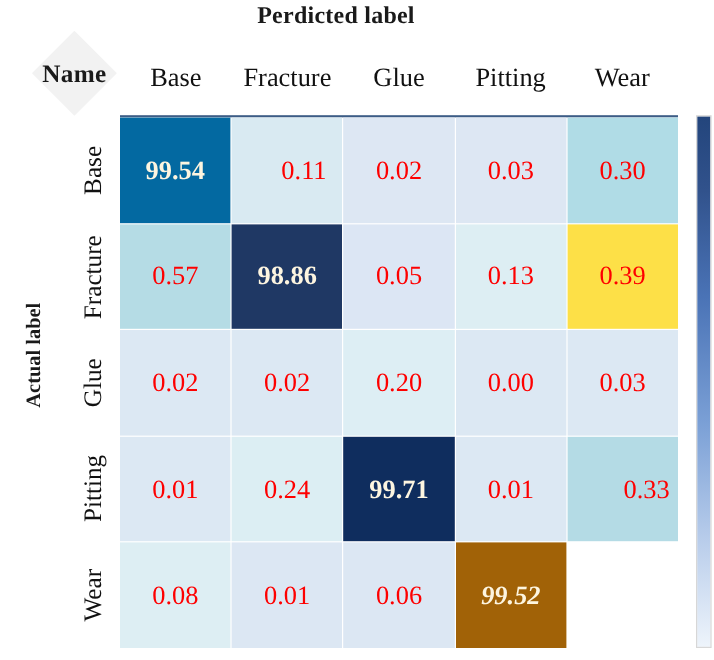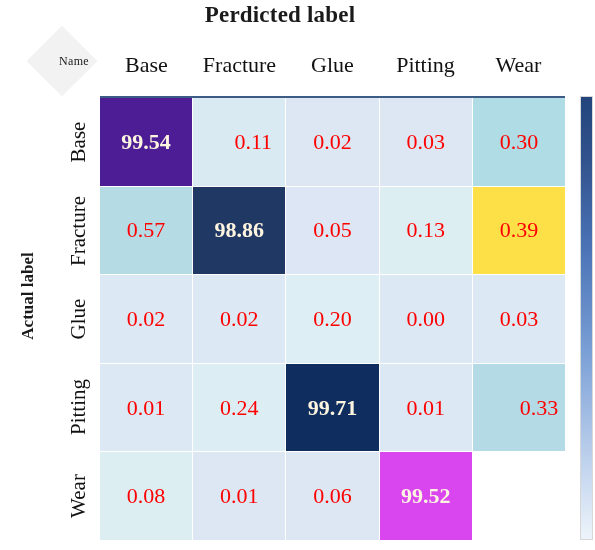--- a/index.html
+++ b/index.html
@@ -16,21 +16,21 @@
     color: #1a1a1a;
   }
 
   
   #chart-title {
     position: absolute;
     left: 0;
     top: 2px;
     width: 560px;
     text-align: center;
-    font-size: 23px;
+    font-size: 20px;
     font-weight: bold;
     letter-spacing: 0.2px;
     font-family: "Liberation Serif", "DejaVu Serif", serif;
   }
 
   
   #corner-cell {
     position: absolute;
     left: 27px;
     top: 26px;
@@ -41,29 +41,29 @@
     position: absolute;
     left: 10px;
     top: 10px;
     width: 50px;
     height: 50px;
     background: #f2f2f2;
     transform: rotate(45deg);
   }
   #corner-label {
     position: absolute;
-    left: 12px;
+    left: 0;
     top: 0;
     width: 70px;
     height: 70px;
     display: flex;
     align-items: center;
     justify-content: center;
-    font-size: 12px;
-    font-weight: normal;
+    font-size: 21px;
+    font-weight: bold;
     font-family: "Liberation Serif", "DejaVu Serif", serif;
     letter-spacing: 0.3px;
   }
 
   
   #col-headers {
     position: absolute;
     left: 100px;
     top: 40px;
     width: 465px;
@@ -197,21 +197,21 @@
     <span class="row-header-text">Pitting</span>
   </div>
   <div class="row-header">
     <span class="row-header-text">Wear</span>
   </div>
 </div>
 
 <div id="matrix-top-rule"></div>
 
 <div id="matrix">
-    <div class="cell diag" style="background: #4c1d95;">99.54</div>
+    <div class="cell diag" style="background: #0369a1;">99.54</div>
     <div class="cell" style="background: rgb(217, 234, 242); padding-left: 28px;">0.11</div>
     <div class="cell" style="background: rgb(221, 231, 243);">0.02</div>
     <div class="cell" style="background: rgb(221, 231, 243);">0.03</div>
     <div class="cell" style="background: rgb(176, 220, 230);">0.30</div>
     <div class="cell" style="background: rgb(181, 220, 229);">0.57</div>
     <div class="cell diag" style="background: rgb(31, 56, 100);">98.86</div>
     <div class="cell" style="background: rgb(220, 230, 244);">0.05</div>
     <div class="cell" style="background: rgb(221, 238, 243);">0.13</div>
     <div class="cell" style="background: #fde047; text-align: right;">0.39</div>
     <div class="cell" style="background: rgb(220, 232, 243);">0.02</div>
@@ -220,16 +220,16 @@
     <div class="cell" style="background: rgb(220, 232, 243); text-align: center;">0.00</div>
     <div class="cell" style="background: rgb(220, 232, 243);">0.03</div>
     <div class="cell" style="background: rgb(220, 232, 243);">0.01</div>
     <div class="cell" style="background: rgb(220, 238, 243);">0.24</div>
     <div class="cell diag" style="background: rgb(15, 45, 94);">99.71</div>
     <div class="cell" style="background: rgb(220, 232, 243);">0.01</div>
     <div class="cell" style="background: rgb(180, 219, 229); padding-left: 40px;">0.33</div>
     <div class="cell" style="background: rgb(221, 238, 243);">0.08</div>
     <div class="cell" style="background: rgb(220, 231, 243);">0.01</div>
     <div class="cell" style="background: rgb(220, 231, 243);">0.06</div>
-    <div class="cell diag" style="background: #d946ef;">99.52</div>
+    <div class="cell diag" style="background: #a16207; font-style: italic;">99.52</div>
   </div>
 
 <div id="colorbar" style="background: linear-gradient(rgb(35, 69, 124) 0%, rgb(49, 82, 140) 14%, rgb(74, 115, 182) 34%, rgb(123, 160, 214) 58%, rgb(179, 201, 233) 78%, rgb(238, 244, 251) 100%);"></div>
 
 </body></html>

